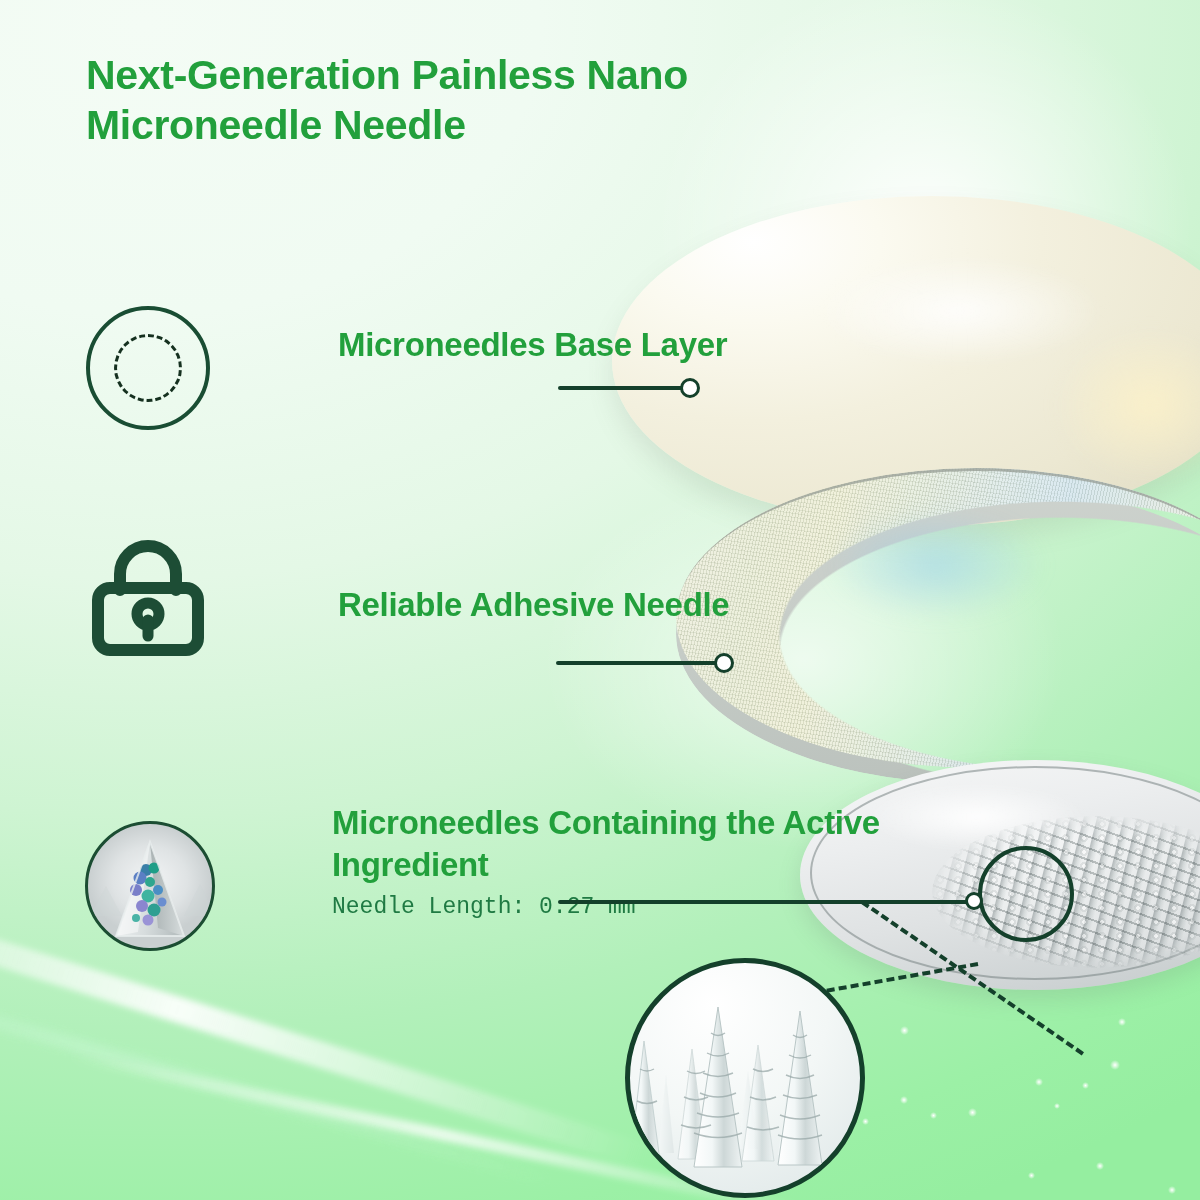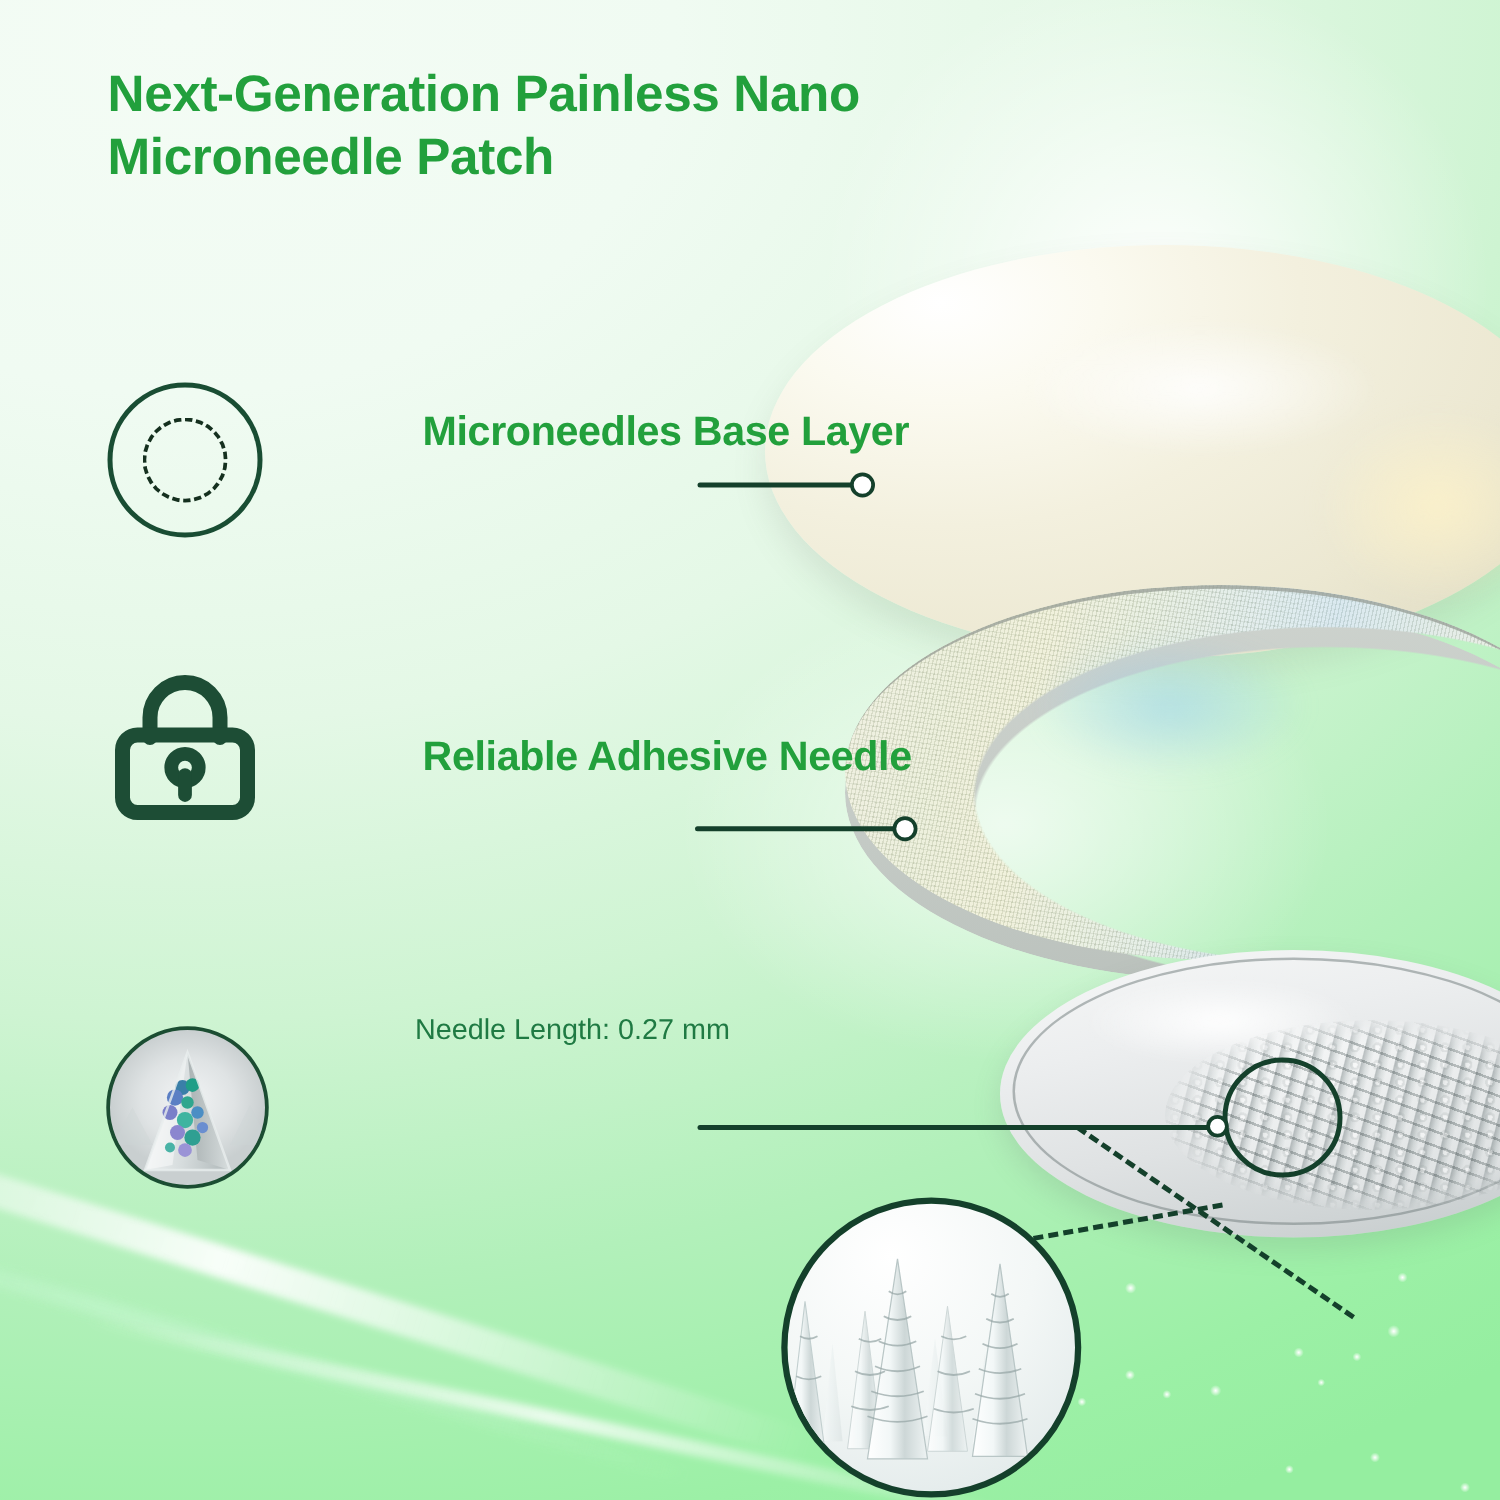--- a/index.html
+++ b/index.html
@@ -100,20 +100,21 @@
     font-weight: bold;
     line-height: 1.28;
     color: #22a03c;
     letter-spacing: -0.3px;
   }
   .feature .fsub {
     margin-top: 8px;
     font-size: 23px;
     color: #1f7a43;
     font-weight: normal;
+    font-family: Liberation Mono, monospace;
   }
 
   
   #feature-1 { left: 80px; top: 300px; width: 520px; }
   #feature-1 .ftext { top: 24px; }
   #feature-2 { left: 80px; top: 528px; width: 560px; }
   #feature-2 .ftext { top: 56px; }
   #feature-3 { left: 74px; top: 800px; width: 680px; }
   #feature-3 .ftext { top: 2px; width: 620px; }
   #feature-3 .icon-wrap { top: 16px; left: 6px; width: 140px; height: 140px; }
@@ -475,21 +476,21 @@
           <path d="M123 106 q10 5 20 0"></path>
             <path d="M120 134 q13 6 26 0"></path>
           <path d="M117 164 q16 6 32 0"></path>
           <path d="M10 106 q7 4 14 0"></path>
             <path d="M7 138 q10 5 20 0"></path>
         </g>
       </svg>
     </div>
   </div>
 
-  <div class="headline">Next-Generation Painless Nano Microneedle Patch</div>
+  <div class="headline">Next-Generation Painless Nano Microneedle Needle</div>
 
   <div class="feature" id="feature-1">
     <div class="icon-wrap">
       <div class="ic-circles">
         <div class="outer"></div>
         <div class="inner"></div>
       </div>
     </div>
     <div class="ftext">
       <div class="ftitle">Microneedles Base Layer</div>
@@ -550,20 +551,21 @@
             <circle cx="66" cy="86" r="6.5" fill="#2f9f92"></circle>
             <circle cx="74" cy="78" r="4.5" fill="#6a8ed0"></circle>
             <circle cx="60" cy="96" r="5.5" fill="#9a93d6"></circle>
             <circle cx="48" cy="94" r="4" fill="#49b3a6"></circle>
           </g>
           <path d="M62 18 L96 112 L28 112 Z" fill="none" stroke="#e9eded" stroke-width="2" opacity="0.8"></path>
         </svg>
       </div>
     </div>
     <div class="ftext">
+      <div class="ftitle">Microneedles Containing the Active Ingredient</div>
       <div class="fsub">Needle Length: 0.27 mm</div>
     </div>
   </div>
 
   <div class="leader" id="leader-1"></div>
   <div class="dot" id="dot-1"></div>
 
   <div class="leader" id="leader-2"></div>
   <div class="dot" id="dot-2"></div>
 

